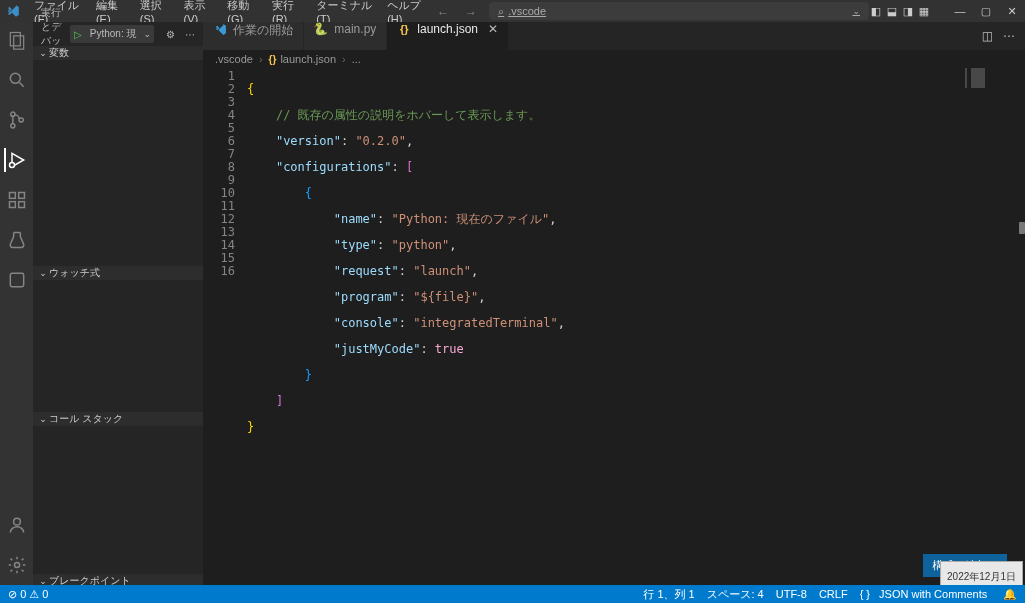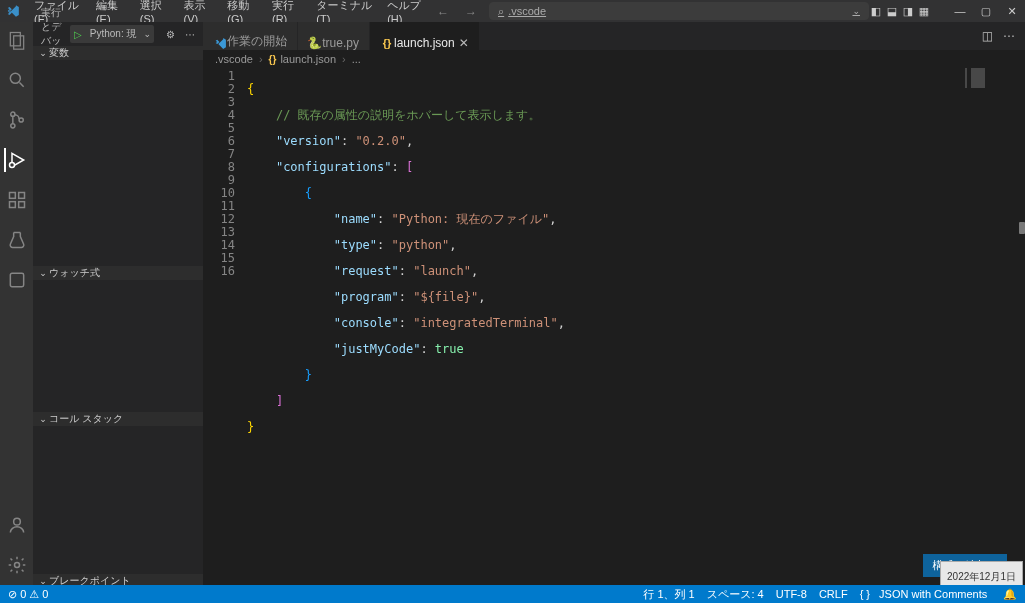--- a/index.html
+++ b/index.html
@@ -33,21 +33,21 @@
 .sidebar-head .dots{margin-left:4px;color:#bbb;cursor:default;}
 .section-head{height:18px;display:flex;align-items:center;padding:0 4px;font-size:10px;color:#ccc;background:#2d2d2d;}
 .section-head .chev{width:12px;display:inline-block;text-align:center;color:#ccc;font-size:9px;}
 .section-body{flex:0 0 auto;}
 .sect-var{height:206px;}
 .sect-watch{height:132px;}
 .sect-call{height:148px;}
 .sect-bp{flex:1;}
 .editor-area{flex:1;display:flex;flex-direction:column;background:#1e1e1e;position:relative;}
 .tabs{height:28px;background:#252526;display:flex;align-items:stretch;}
-.tab{display:flex;align-items:flex-end;padding:0 10px;color:#9a9a9a;background:#2d2d2d;border-right:1px solid #252526;font-size:12px;cursor:default;}
+.tab{display:flex;align-items:flex-start;padding:0 10px;gap:6px;color:#9a9a9a;background:#2d2d2d;border-right:1px solid #252526;font-size:12px;cursor:default;}
 .tab.active{background:#1e1e1e;color:#e8e8e8;}
 .tab .ficon{display:inline-flex;width:14px;height:14px;align-items:center;justify-content:center;font-size:12px;}
 .tab .ficon.vs svg{width:13px;height:13px;}
 .tab .ficon.py{color:#4b8bbe;font-size:12px;}
 .tab .ficon.json{color:#f9c74f;font-weight:bold;font-size:11px;}
 .tab .close{margin-left:4px;color:#bbb;font-size:12px;}
 .tabs-right{margin-left:auto;display:flex;align-items:center;gap:10px;padding:0 10px;color:#bbb;}
 .breadcrumbs{height:18px;display:flex;align-items:center;padding:0 12px;gap:6px;font-size:11px;color:#9a9a9a;}
 .breadcrumbs .chev{color:#666;}
 .breadcrumbs .bi{display:flex;align-items:center;gap:4px;}
@@ -58,21 +58,21 @@
 .code{flex:1;padding-top:2px;line-height:13px;white-space:pre;}
 .code .ln{height:13px;}
 .c-brace{color:#ffd700;}
 .c-brace2{color:#da70d6;}
 .c-brace3{color:#179fff;}
 .c-com{color:#6a9955;}
 .c-link{color:#6a9955;text-decoration:underline;}
 .c-key{color:#9cdcfe;}
 .c-str{color:#ce9178;}
 .c-pun{color:#d4d4d4;}
-.c-bool{color:#86efac;}
+.c-bool{color:#f9a8d4;}
 .minimap{position:absolute;right:4px;top:46px;width:56px;height:24px;opacity:.4;font-size:2px;line-height:2px;color:#777;overflow:hidden;}
 .minimap .mml{height:2px;background:linear-gradient(to right,#888 0 2px,transparent 2px 6px,#888 6px 20px,transparent 20px);}
 .decor-scroll{position:absolute;right:0;top:200px;width:6px;height:12px;background:#797979;border-radius:1px;}
 .addcfg{position:absolute;right:18px;bottom:8px;background:#0e639c;color:#fff;padding:4px 10px;font-size:11px;cursor:default;}
 .tooltip{position:absolute;right:2px;bottom:-8px;background:#e8e8e8;color:#333;padding:8px 6px;font-size:10px;border:1px solid #aaa;}
 .statusbar{height:18px;background:#007acc;color:#fff;display:flex;align-items:center;font-size:11px;padding:0 8px;gap:12px;position:relative;}
 .statusbar .left{display:flex;gap:10px;align-items:center;}
 .statusbar .right{margin-left:auto;display:flex;gap:12px;align-items:center;}
 .statusbar .item{display:flex;align-items:center;gap:3px;cursor:default;}
 .statusbar .bell{margin-left:4px;}
@@ -219,21 +219,21 @@
       <div class="tab">
         <span class="ficon vs">
             <svg viewBox="0 0 24 24">
               <path fill="#3b99d8" d="M17 2l5 3v14l-5 3-9-9 9-9zM3 7l3-2 4 4-4 4-3-2 3-2-3-2z"></path>
             </svg>
           </span>
         <span>作業の開始</span>
       </div>
       <div class="tab">
         <span class="ficon py">🐍</span>
-        <span>true.py</span>
+        <span>main.py</span>
       </div>
       <div class="tab active">
         <span class="ficon json">{}</span>
         <span>launch.json</span>
         <span class="close">✕</span>
       </div>
       <div class="tabs-right">
         <span>◫</span>
         <span>⋯</span>
       </div>

